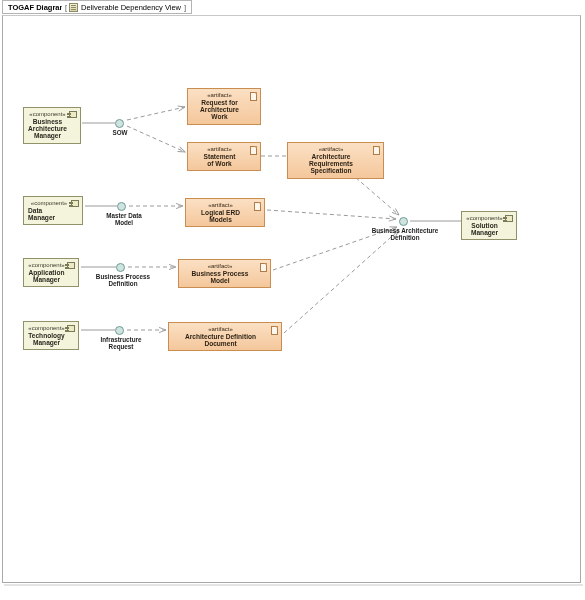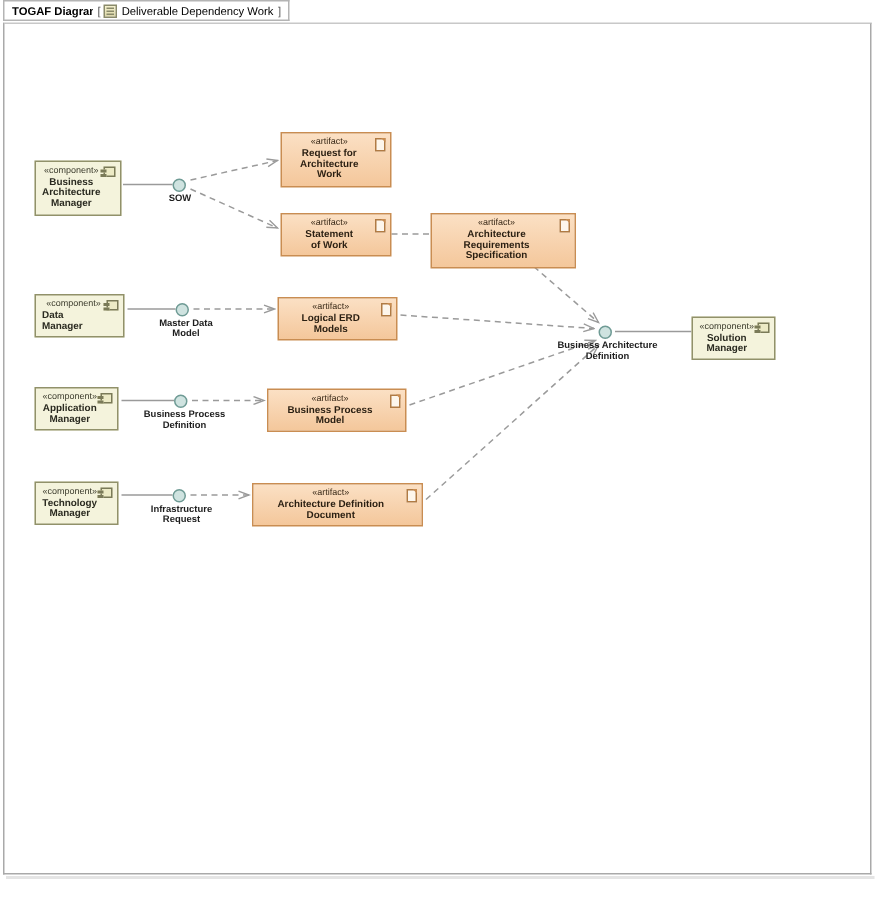--- a/index.html
+++ b/index.html
@@ -212,21 +212,21 @@
 
 <div id="app">
 
   <div class="tabbar">
     <div class="tab tab-main">
       <span>TOGAF Diagram</span>
     </div>
     <div class="tab tab-view">
       <span class="brackets">[</span>
       <span class="diagram-icon"></span>
-      <span>Deliverable Dependency Work</span>
+      <span>Deliverable Dependency View</span>
       <span class="brackets" style="margin-left:3px;margin-right:0">]</span>
     </div>
   </div>
 
   <div class="canvas">
 
     <svg class="links" viewBox="0 0 579 568">
       <defs>
         <marker id="openarrow" markerWidth="9" markerHeight="9" refX="8" refY="3.2" orient="auto" markerUnits="strokeWidth">
           <path d="M1,0.6 L8,3.2 L1,5.8" fill="none" stroke="#9a9a9a" stroke-width="0.9"></path>

